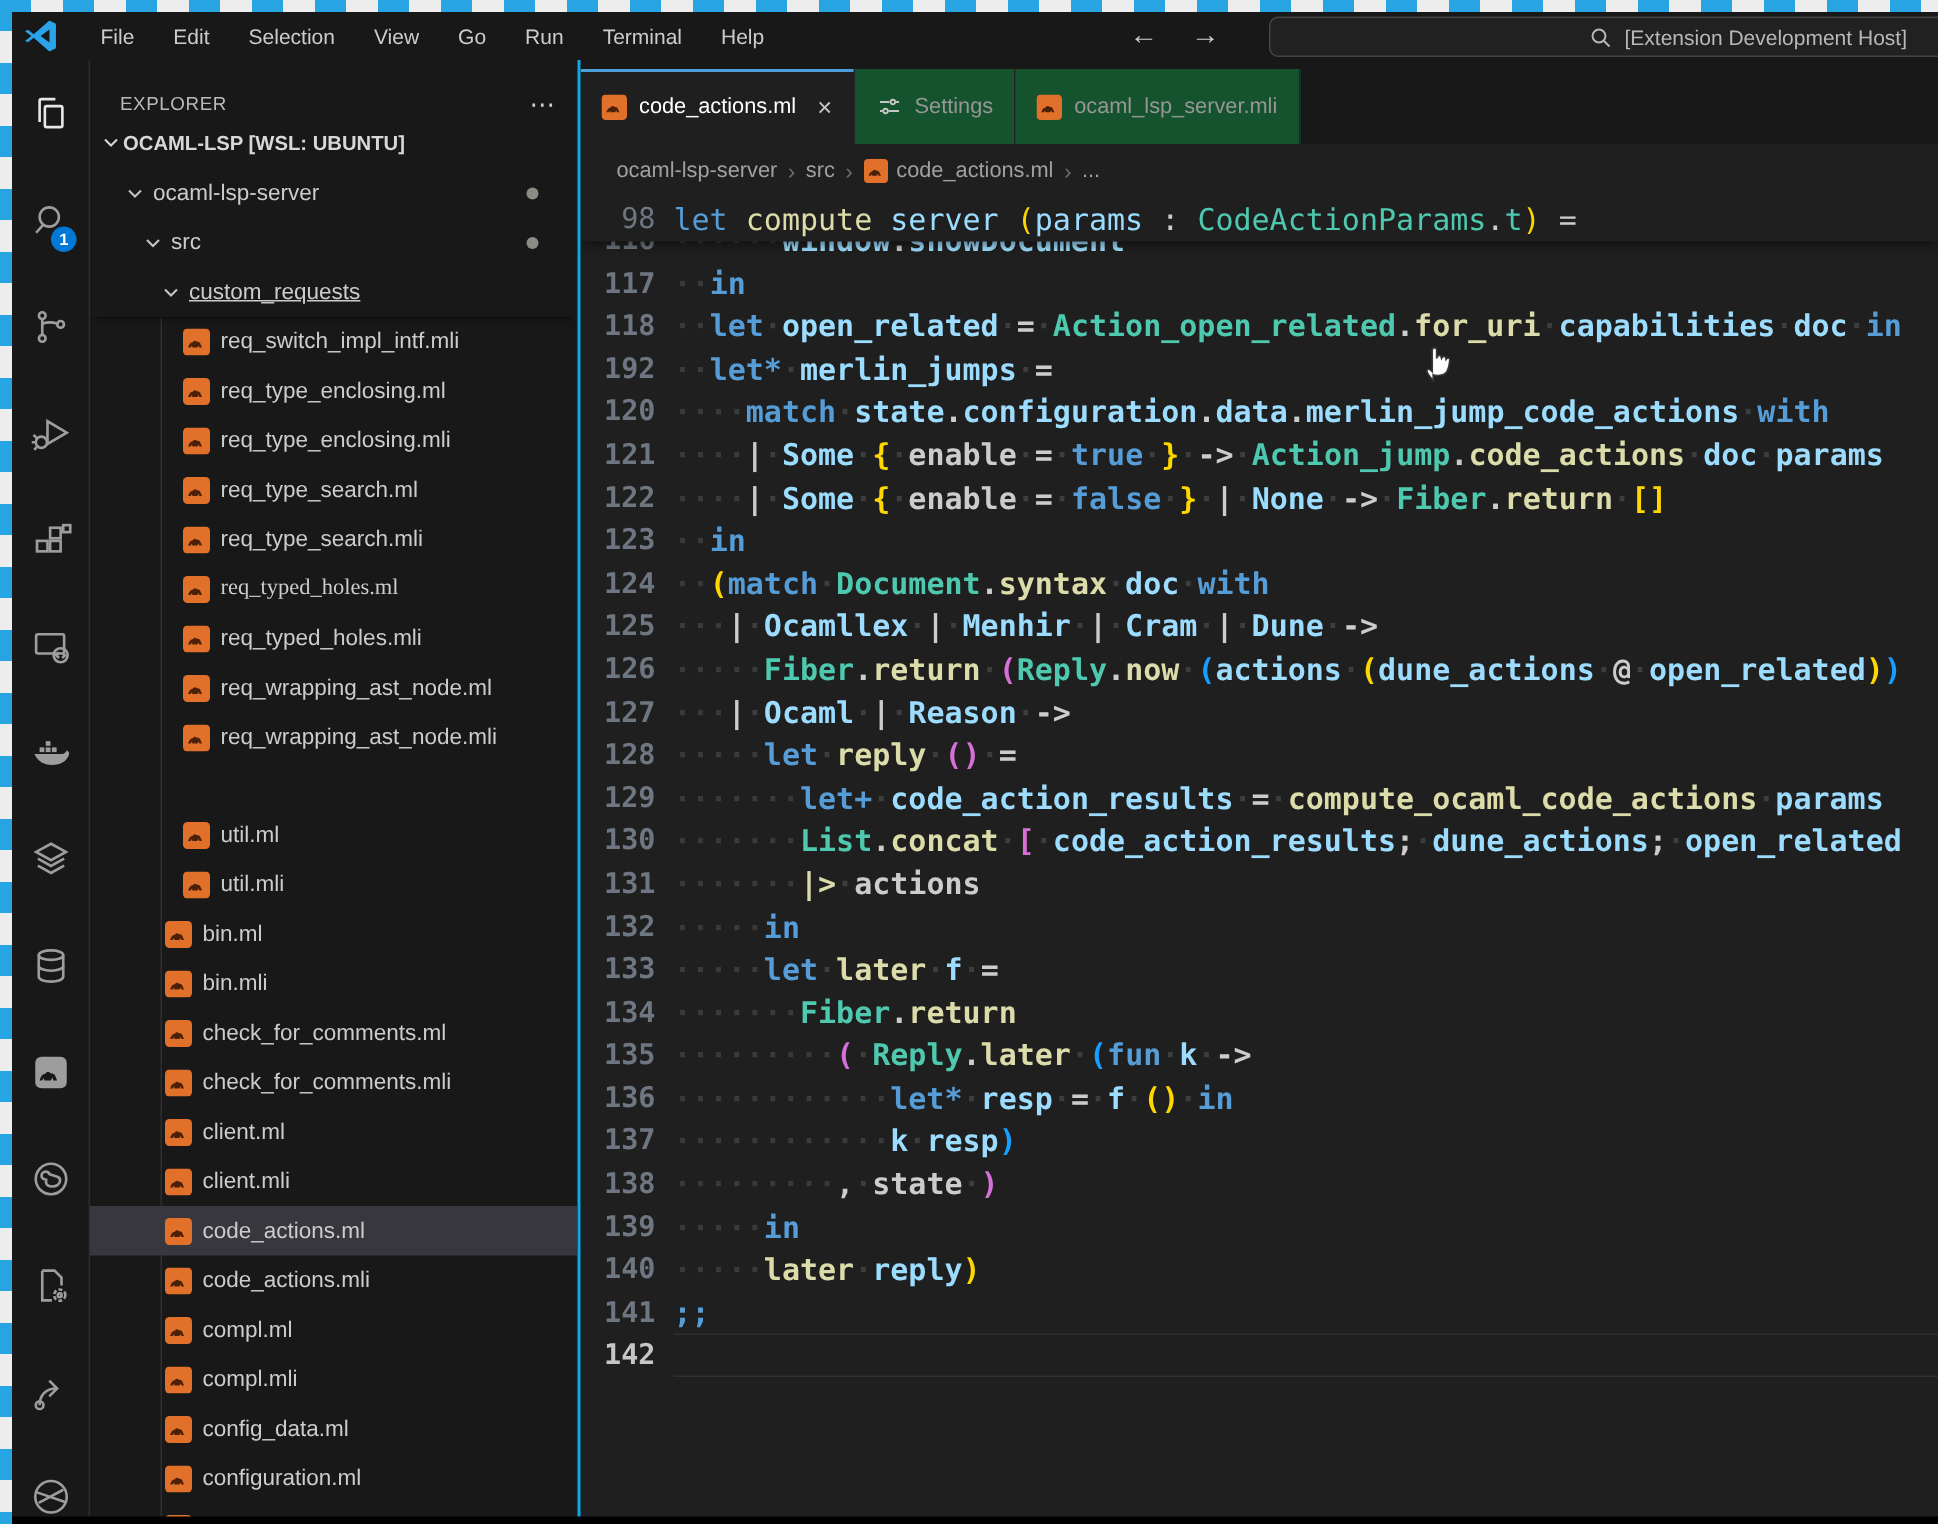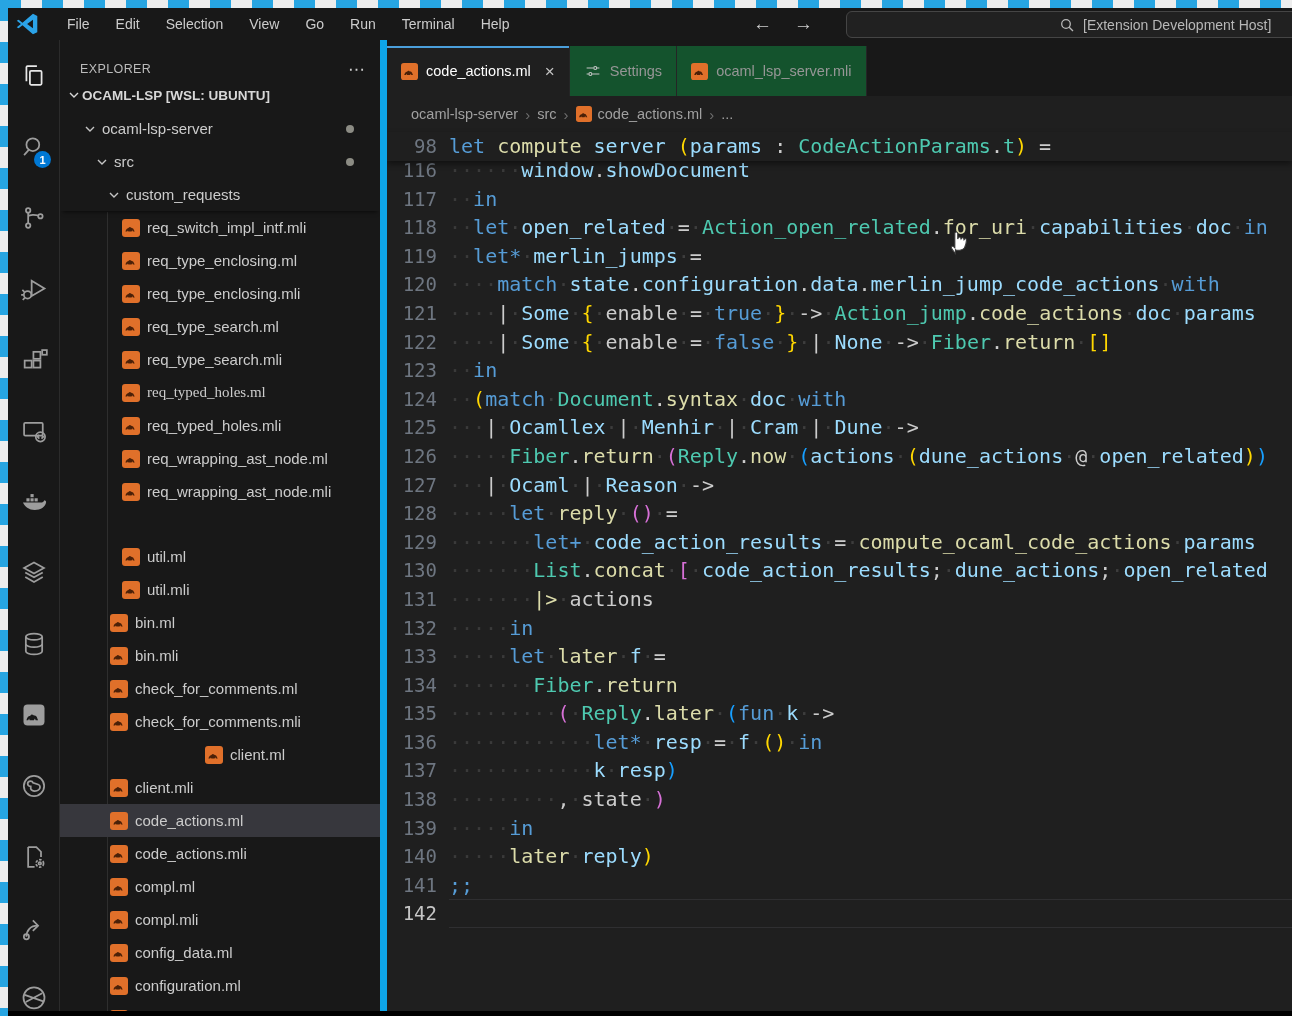--- a/index.html
+++ b/index.html
@@ -35,21 +35,21 @@
   .ab-item { height:71px; display:flex; align-items:center; justify-content:center; position:relative;
     color:#9d9d9d; cursor:pointer; }
   .ab-item.active { color:#e7e7e7; }
   .ab-item svg { width:28px; height:28px; }
   .ab-badge { position:absolute; right:8px; bottom:14px; min-width:17px; height:17px; border-radius:9px;
     background:var(--badge-blue); color:#fff; font-size:11px; display:flex; align-items:center;
     justify-content:center; font-weight:bold; }
 
   
   .sidebar { position:absolute; left:60px; top:40px; width:327px; bottom:0; background:#181818;
-    border-right:7px solid #0ea5e9; overflow:hidden; z-index:4; }
+    border-right:2px solid #0ea5e9; overflow:hidden; z-index:4; }
   .sb-head { height:38px; padding:20px 14px 0 20px; display:flex; align-items:center; justify-content:space-between; }
   .sb-title { font-size:12.5px; color:#bbbbbb; letter-spacing:.4px; }
   .sb-dots { color:#cccccc; font-size:17px; letter-spacing:1px; cursor:pointer; }
   .ws-row { height:34px; display:flex; align-items:center; padding-left:6px; font-weight:bold;
     font-size:13.5px; color:#d7d7d7; cursor:pointer; }
   .tree { position:relative; }
   .tree-guide { position:absolute; left:47px; top:100px; bottom:0; width:1px; background:#2e2e2e; }
   .row { height:33px; display:flex; align-items:center; font-size:15px; color:#cccccc;
     cursor:pointer; position:relative; white-space:nowrap; }
   .row.selected { background:#37373d; }
@@ -70,21 +70,21 @@
   .tab svg.sliders { width:18px; height:18px; margin-right:8px; color:#c5c5c5; }
 
   .breadcrumbs { height:36px; display:flex; align-items:center; padding-left:24px; font-size:14.5px;
     color:#a0a0a0; white-space:nowrap; }
   .breadcrumbs .sep { margin:0 7px; color:#6e6e6e; font-size:15px; }
   .breadcrumbs .ficon { width:16px; height:16px; margin-right:6px; vertical-align:-3px; display:inline-block; }
   .crumb { cursor:pointer; display:flex; align-items:center; }
 
   .codearea { position:absolute; left:0; right:0; top:92px; bottom:0;
     font-family:"DejaVu Sans Mono", monospace; font-size:20px; }
-  .lines { position:absolute; left:0; right:0; top:24px; }
+  .lines { position:absolute; left:0; right:0; top:14px;font-weight:bold; }
   .cl { height:28.6px; line-height:28.6px; display:flex; white-space:pre; position:relative; }
   .gut { width:50px; text-align:right; color:#6e7681; flex:none; font-size:19px; }
   .ctext { padding-left:12px; flex:1; overflow:hidden; }
   .cl.cur .gut { color:#c6c6c6; }
   .cl.cur::after { content:''; position:absolute; left:62px; right:0; top:0; bottom:0;
     border-top:1px solid #2f2f31; border-bottom:1px solid #2f2f31; pointer-events:none; }
   .sticky { position:absolute; left:0; right:0; top:0; height:29px; line-height:29px; background:#1f1f1f;
     display:flex; white-space:pre; z-index:3; box-shadow:0 3px 6px rgba(0,0,0,.45); }
 
   .tk-k{color:#569CD6} .tk-v{color:#9CDCFE} .tk-t{color:#4EC9B0} .tk-f{color:#DCDCAA}
@@ -251,21 +251,21 @@
           <span>ocaml-lsp-server</span>
           <span class="dot"></span>
         </div>
         <div class="row" style="padding-left: 34px;">
           <svg class="chev" viewBox="0 0 16 16" fill="none" stroke="currentColor" stroke-width="1.4">
             <path d="M4 6l4 4 4-4"></path>
           </svg>
           <span>src</span>
           <span class="dot"></span>
         </div>
-        <div class="row shadowed" style="padding-left: 46px;">
+        <div class="row shadowed" style="padding-left: 46px; text-decoration: underline;">
           <svg class="chev" viewBox="0 0 16 16" fill="none" stroke="currentColor" stroke-width="1.4">
             <path d="M4 6l4 4 4-4"></path>
           </svg>
           <span>custom_requests</span>
         </div>
         <div class="row" style="padding-left: 62px;">
           <span class="ficon"><svg viewBox="0 0 18 18">
               <rect width="18" height="18" rx="3" fill="#e0702a"></rect>
               <path d="M3.4 12.6c.8-2.3 1.7-3.3 2.6-3.3.7 0 .9-1.2 1.9-1.2.9 0 1.1.8 2 .8.9 0 1.6.7 1.9 1.8l.9 1.9h-1.8l-.5-1.3-.8 1.3H6.3l-.4-1.2-.7 1.2z" fill="#4a2008"></path>
             </svg></span>
@@ -362,21 +362,21 @@
             </svg></span>
           <span>check_for_comments.ml</span>
         </div>
         <div class="row" style="padding-left: 50px;">
           <span class="ficon"><svg viewBox="0 0 18 18">
               <rect width="18" height="18" rx="3" fill="#e0702a"></rect>
               <path d="M3.4 12.6c.8-2.3 1.7-3.3 2.6-3.3.7 0 .9-1.2 1.9-1.2.9 0 1.1.8 2 .8.9 0 1.6.7 1.9 1.8l.9 1.9h-1.8l-.5-1.3-.8 1.3H6.3l-.4-1.2-.7 1.2z" fill="#4a2008"></path>
             </svg></span>
           <span>check_for_comments.mli</span>
         </div>
-        <div class="row" style="padding-left: 50px; justify-content: center;">
+        <div class="row" style="padding-left: 50px;">
           <span class="ficon"><svg viewBox="0 0 18 18">
               <rect width="18" height="18" rx="3" fill="#e0702a"></rect>
               <path d="M3.4 12.6c.8-2.3 1.7-3.3 2.6-3.3.7 0 .9-1.2 1.9-1.2.9 0 1.1.8 2 .8.9 0 1.6.7 1.9 1.8l.9 1.9h-1.8l-.5-1.3-.8 1.3H6.3l-.4-1.2-.7 1.2z" fill="#4a2008"></path>
             </svg></span>
           <span>client.ml</span>
         </div>
         <div class="row" style="padding-left: 50px;">
           <span class="ficon"><svg viewBox="0 0 18 18">
               <rect width="18" height="18" rx="3" fill="#e0702a"></rect>
               <path d="M3.4 12.6c.8-2.3 1.7-3.3 2.6-3.3.7 0 .9-1.2 1.9-1.2.9 0 1.1.8 2 .8.9 0 1.6.7 1.9 1.8l.9 1.9h-1.8l-.5-1.3-.8 1.3H6.3l-.4-1.2-.7 1.2z" fill="#4a2008"></path>
@@ -480,21 +480,21 @@
         <span class="sep">›</span>
         <span class="crumb">
           <span>...</span>
         </span>
       </div>
     <div class="codearea">
       <div class="lines">
           <div class="cl"><span class="gut">116</span><span class="ctext"><span class="tk-ind">······</span><span class="tk-v">window</span><span class="tk-p">.</span><span class="tk-v">showDocument</span></span></div>
           <div class="cl"><span class="gut">117</span><span class="ctext"><span class="tk-ind">··</span><span class="tk-k">in</span></span></div>
           <div class="cl"><span class="gut">118</span><span class="ctext"><span class="tk-ind">··</span><span class="tk-k">let</span><span class="tk-w">·</span><span class="tk-v">open_related</span><span class="tk-w">·</span><span class="tk-p">=</span><span class="tk-w">·</span><span class="tk-t">Action_open_related</span><span class="tk-p">.</span><span class="tk-f">for_uri</span><span class="tk-w">·</span><span class="tk-v">capabilities</span><span class="tk-w">·</span><span class="tk-v">doc</span><span class="tk-w">·</span><span class="tk-k">in</span></span></div>
-          <div class="cl"><span class="gut">119</span><span class="ctext"><span class="tk-ind">··</span><span class="tk-k">let*</span><span class="tk-w">·</span><span class="tk-v">merlin_jumps</span><span class="tk-w">·</span><span class="tk-p">=</span></span></div>
+          <div class="cl"><span class="gut">192</span><span class="ctext"><span class="tk-ind">··</span><span class="tk-k">let*</span><span class="tk-w">·</span><span class="tk-v">merlin_jumps</span><span class="tk-w">·</span><span class="tk-p">=</span></span></div>
           <div class="cl"><span class="gut">120</span><span class="ctext"><span class="tk-ind">····</span><span class="tk-k">match</span><span class="tk-w">·</span><span class="tk-v">state</span><span class="tk-p">.</span><span class="tk-v">configuration</span><span class="tk-p">.</span><span class="tk-v">data</span><span class="tk-p">.</span><span class="tk-v">merlin_jump_code_actions</span><span class="tk-w">·</span><span class="tk-k">with</span></span></div>
           <div class="cl"><span class="gut">121</span><span class="ctext"><span class="tk-ind">····</span><span class="tk-p">|</span><span class="tk-w">·</span><span class="tk-v">Some</span><span class="tk-w">·</span><span class="tk-b1">{</span><span class="tk-w">·</span><span class="tk-p">enable</span><span class="tk-w">·</span><span class="tk-p">=</span><span class="tk-w">·</span><span class="tk-k">true</span><span class="tk-w">·</span><span class="tk-b1">}</span><span class="tk-w">·</span><span class="tk-p">-&gt;</span><span class="tk-w">·</span><span class="tk-t">Action_jump</span><span class="tk-p">.</span><span class="tk-f">code_actions</span><span class="tk-w">·</span><span class="tk-v">doc</span><span class="tk-w">·</span><span class="tk-v">params</span></span></div>
           <div class="cl"><span class="gut">122</span><span class="ctext"><span class="tk-ind">····</span><span class="tk-p">|</span><span class="tk-w">·</span><span class="tk-v">Some</span><span class="tk-w">·</span><span class="tk-b1">{</span><span class="tk-w">·</span><span class="tk-p">enable</span><span class="tk-w">·</span><span class="tk-p">=</span><span class="tk-w">·</span><span class="tk-k">false</span><span class="tk-w">·</span><span class="tk-b1">}</span><span class="tk-w">·</span><span class="tk-p">|</span><span class="tk-w">·</span><span class="tk-v">None</span><span class="tk-w">·</span><span class="tk-p">-&gt;</span><span class="tk-w">·</span><span class="tk-t">Fiber</span><span class="tk-p">.</span><span class="tk-f">return</span><span class="tk-w">·</span><span class="tk-b1">[]</span></span></div>
           <div class="cl"><span class="gut">123</span><span class="ctext"><span class="tk-ind">··</span><span class="tk-k">in</span></span></div>
           <div class="cl"><span class="gut">124</span><span class="ctext"><span class="tk-ind">··</span><span class="tk-b1">(</span><span class="tk-k">match</span><span class="tk-w">·</span><span class="tk-t">Document</span><span class="tk-p">.</span><span class="tk-f">syntax</span><span class="tk-w">·</span><span class="tk-v">doc</span><span class="tk-w">·</span><span class="tk-k">with</span></span></div>
           <div class="cl"><span class="gut">125</span><span class="ctext"><span class="tk-ind">···</span><span class="tk-p">|</span><span class="tk-w">·</span><span class="tk-v">Ocamllex</span><span class="tk-w">·</span><span class="tk-p">|</span><span class="tk-w">·</span><span class="tk-v">Menhir</span><span class="tk-w">·</span><span class="tk-p">|</span><span class="tk-w">·</span><span class="tk-v">Cram</span><span class="tk-w">·</span><span class="tk-p">|</span><span class="tk-w">·</span><span class="tk-v">Dune</span><span class="tk-w">·</span><span class="tk-p">-&gt;</span></span></div>
           <div class="cl"><span class="gut">126</span><span class="ctext"><span class="tk-ind">·····</span><span class="tk-t">Fiber</span><span class="tk-p">.</span><span class="tk-f">return</span><span class="tk-w">·</span><span class="tk-b2">(</span><span class="tk-t">Reply</span><span class="tk-p">.</span><span class="tk-f">now</span><span class="tk-w">·</span><span class="tk-b3">(</span><span class="tk-v">actions</span><span class="tk-w">·</span><span class="tk-b1">(</span><span class="tk-v">dune_actions</span><span class="tk-w">·</span><span class="tk-p">@</span><span class="tk-w">·</span><span class="tk-v">open_related</span><span class="tk-b1">)</span><span class="tk-b3">)</span></span></div>
           <div class="cl"><span class="gut">127</span><span class="ctext"><span class="tk-ind">···</span><span class="tk-p">|</span><span class="tk-w">·</span><span class="tk-v">Ocaml</span><span class="tk-w">·</span><span class="tk-p">|</span><span class="tk-w">·</span><span class="tk-v">Reason</span><span class="tk-w">·</span><span class="tk-p">-&gt;</span></span></div>
           <div class="cl"><span class="gut">128</span><span class="ctext"><span class="tk-ind">·····</span><span class="tk-k">let</span><span class="tk-w">·</span><span class="tk-f">reply</span><span class="tk-w">·</span><span class="tk-b2">()</span><span class="tk-w">·</span><span class="tk-p">=</span></span></div>
           <div class="cl"><span class="gut">129</span><span class="ctext"><span class="tk-ind">·······</span><span class="tk-k">let+</span><span class="tk-w">·</span><span class="tk-v">code_action_results</span><span class="tk-w">·</span><span class="tk-p">=</span><span class="tk-w">·</span><span class="tk-f">compute_ocaml_code_actions</span><span class="tk-w">·</span><span class="tk-v">params</span></span></div>

